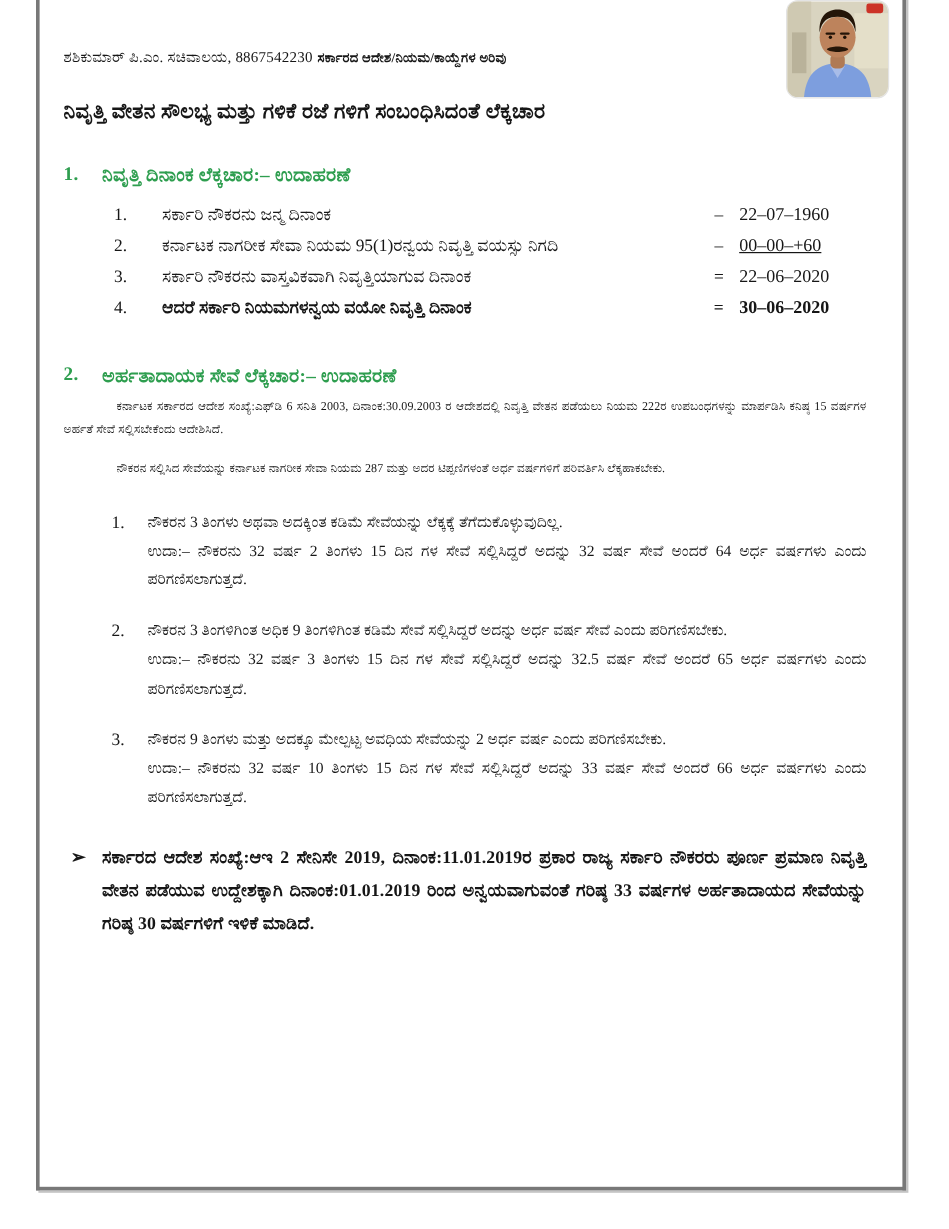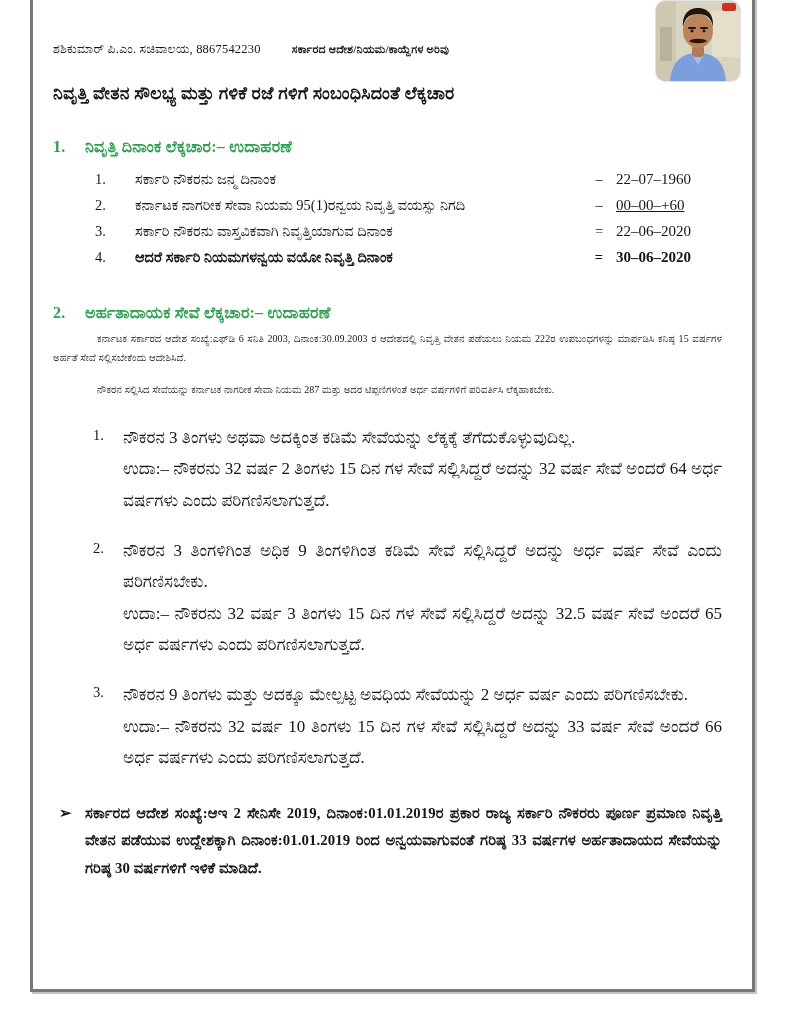--- a/index.html
+++ b/index.html
@@ -11,21 +11,21 @@
   }
   .sheet{
     position:absolute;left:30px;top:-4px;width:725px;height:996px;
     border:3px solid #787878;border-top:none;
     box-shadow:2px 2px 0 #c4c4c4;
     background:#ffffff;
     box-sizing:border-box;
     padding:14px 30px 0 20px;
   }
   
-  .header-line{display:flex;align-items:baseline;gap:31px;margin-top:2px;}
+  .header-line{display:flex;align-items:baseline;gap:4px;margin-top:2px;}
   .byline{font-size:12.5px;letter-spacing:.2px;white-space:nowrap;}
   .program-title{font-size:11px;font-weight:600;letter-spacing:.2px;white-space:nowrap;margin-top:31px;}
   .doc-title{
     margin-top:26px;font-size:17.5px;font-weight:bold;text-align:left;
     padding-right:70px;letter-spacing:.2px;
   }
   .photo{
     position:absolute;top:5px;right:12px;width:84px;height:80px;
     border-radius:9px;overflow:hidden;box-shadow:0 0 0 1px #e3e3e3;
   }
@@ -48,21 +48,21 @@
   
   .para{
     margin:14px 0 0 0;font-size:10px;line-height:1.86;text-align:justify;
     text-indent:44px;letter-spacing:.1px;
   }
   .para.first{margin-top:8px;}
   
   .rule-list{margin:22px 0 0 40px;}
   .rule-item{display:flex;margin-top:18px;}
   .item-num{width:30px;flex:none;font-size:14.5px;line-height:1.86;}
-  .item-body{flex:1;font-size:17px;line-height:1.86;text-align:justify;}
+  .item-body{flex:1;font-size:13px;line-height:1.86;text-align:justify;}
   .rule-text{display:block;}
   .example-text{display:block;}
   
   .note{display:flex;margin:26px 0 0 6px;}
   .note-marker{width:26px;flex:none;font-size:15px;line-height:1.86;font-weight:bold;}
   .note-text{flex:1;font-size:14.8px;line-height:1.86;font-weight:bold;text-align:justify;letter-spacing:.1px;}
 </style>
 </head>
 <body>
 
@@ -161,16 +161,16 @@
       <span class="item-num">3.</span>
       <div class="item-body">
         <span class="rule-text">ನೌಕರನ 9 ತಿಂಗಳು ಮತ್ತು ಅದಕ್ಕೂ ಮೇಲ್ಪಟ್ಟ ಅವಧಿಯ ಸೇವೆಯನ್ನು 2 ಅರ್ಧ ವರ್ಷ ಎಂದು ಪರಿಗಣಿಸಬೇಕು.</span>
         <span class="example-text">ಉದಾ:– ನೌಕರನು 32 ವರ್ಷ 10 ತಿಂಗಳು 15 ದಿನ ಗಳ ಸೇವೆ ಸಲ್ಲಿಸಿದ್ದರೆ ಅದನ್ನು 33 ವರ್ಷ ಸೇವೆ ಅಂದರೆ 66 ಅರ್ಧ ವರ್ಷಗಳು ಎಂದು ಪರಿಗಣಿಸಲಾಗುತ್ತದೆ.</span>
       </div>
     </div>
   </div>
 
   <div class="note">
     <span class="note-marker">➢</span>
-    <span class="note-text">ಸರ್ಕಾರದ ಆದೇಶ ಸಂಖ್ಯೆ:ಆಇ 2 ಸೇನಿಸೇ 2019, ದಿನಾಂಕ:01.01.2019ರ ಪ್ರಕಾರ ರಾಜ್ಯ ಸರ್ಕಾರಿ ನೌಕರರು ಪೂರ್ಣ ಪ್ರಮಾಣ ನಿವೃತ್ತಿ ವೇತನ ಪಡೆಯುವ ಉದ್ದೇಶಕ್ಕಾಗಿ ದಿನಾಂಕ:01.01.2019 ರಿಂದ ಅನ್ವಯವಾಗುವಂತೆ ಗರಿಷ್ಠ 33 ವರ್ಷಗಳ ಅರ್ಹತಾದಾಯದ ಸೇವೆಯನ್ನು ಗರಿಷ್ಠ 30 ವರ್ಷಗಳಿಗೆ ಇಳಿಕೆ ಮಾಡಿದೆ.</span>
+    <span class="note-text">ಸರ್ಕಾರದ ಆದೇಶ ಸಂಖ್ಯೆ:ಆಇ 2 ಸೇನಿಸೇ 2019, ದಿನಾಂಕ:11.01.2019ರ ಪ್ರಕಾರ ರಾಜ್ಯ ಸರ್ಕಾರಿ ನೌಕರರು ಪೂರ್ಣ ಪ್ರಮಾಣ ನಿವೃತ್ತಿ ವೇತನ ಪಡೆಯುವ ಉದ್ದೇಶಕ್ಕಾಗಿ ದಿನಾಂಕ:01.01.2019 ರಿಂದ ಅನ್ವಯವಾಗುವಂತೆ ಗರಿಷ್ಠ 33 ವರ್ಷಗಳ ಅರ್ಹತಾದಾಯದ ಸೇವೆಯನ್ನು ಗರಿಷ್ಠ 30 ವರ್ಷಗಳಿಗೆ ಇಳಿಕೆ ಮಾಡಿದೆ.</span>
   </div>
 
 </div>
 
 </body></html>

